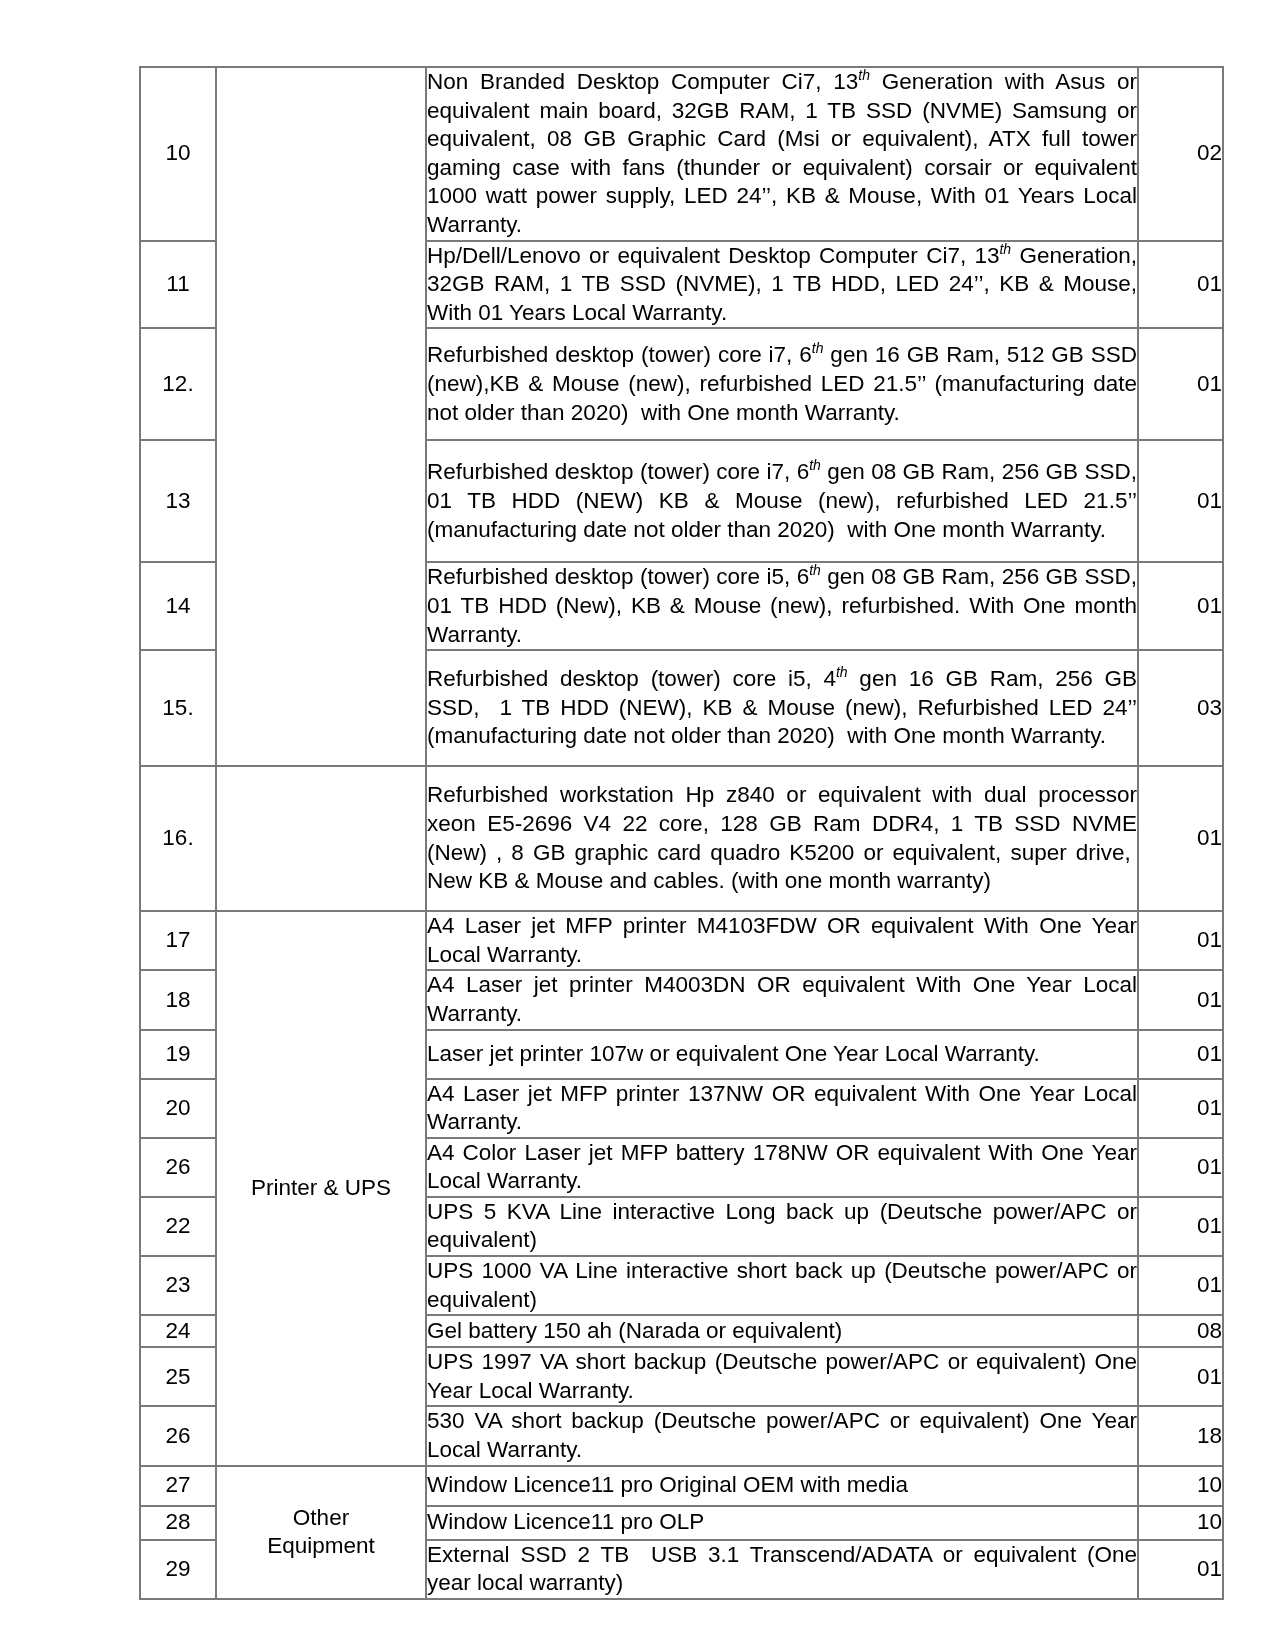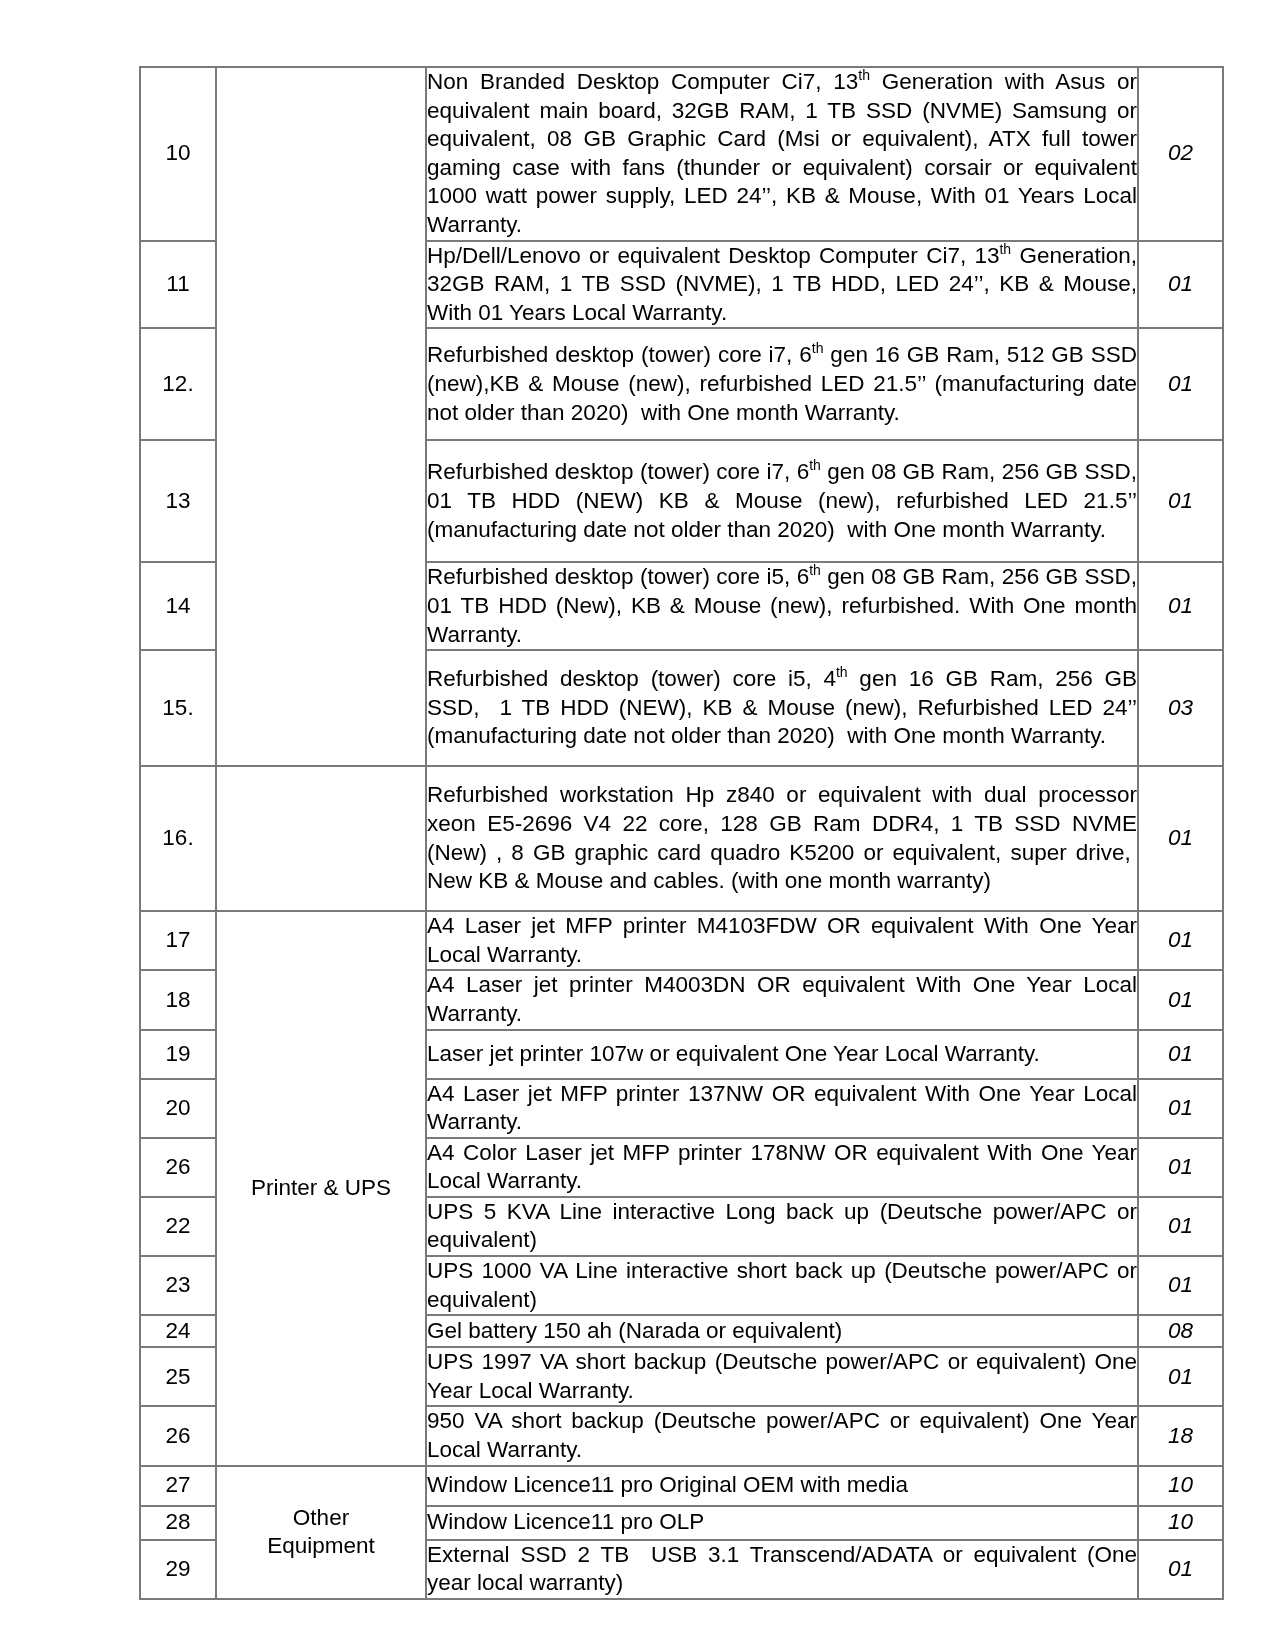--- a/index.html
+++ b/index.html
@@ -11,22 +11,22 @@
     font-family: "Liberation Sans", sans-serif; font-size: 22.5px; line-height: 28.6px;
   }
   table.spec td { border: 2px solid #7a7a7a; padding: 0; vertical-align: middle; }
   col.c-no { width: 76px; }
   col.c-cat { width: 210px; }
   col.c-desc { width: 712px; }
   col.c-qty { width: 85px; }
   td.no { text-align: center; }
   td.cat { text-align: center; margin-left: 12px; }
   td.desc { text-align: justify; text-align-last: left; padding: 0 10px 0 11px; }
-  td.qty { text-align: center; font-style: italic; }
-  sup { font-size: 14px; line-height: 0; vertical-align: 9px; }
+  td.qty { text-align: right; }
+  sup { font-size: 14px; line-height: 0; vertical-align: 9px; font-style: italic; }
 </style>
 </head>
 <body>
 
 <table class="spec">
   <colgroup>
     <col class="c-no">
       <col class="c-cat">
       <col class="c-desc">
       <col class="c-qty">
@@ -85,21 +85,21 @@
       <td class="desc">Laser jet printer 107w or equivalent One Year Local Warranty.</td>
       <td class="qty">01</td>
     </tr>
     <tr style="height:58px">
       <td class="no">20</td>
       <td class="desc">A4 Laser jet MFP printer 137NW OR equivalent With One Year Local Warranty.</td>
       <td class="qty">01</td>
     </tr>
     <tr style="height:59px">
       <td class="no">26</td>
-      <td class="desc">A4 Color Laser jet MFP printer 178NW OR equivalent With One Year Local Warranty.</td>
+      <td class="desc">A4 Color Laser jet MFP battery 178NW OR equivalent With One Year Local Warranty.</td>
       <td class="qty">01</td>
     </tr>
     <tr style="height:58px">
       <td class="no">22</td>
       <td class="desc">UPS 5 KVA Line interactive Long back up (Deutsche power/APC or equivalent)</td>
       <td class="qty">01</td>
     </tr>
     <tr style="height:59px">
       <td class="no">23</td>
       <td class="desc">UPS 1000 VA Line interactive short back up (Deutsche power/APC or equivalent)</td>
@@ -110,21 +110,21 @@
       <td class="desc">Gel battery 150 ah (Narada or equivalent)</td>
       <td class="qty">08</td>
     </tr>
     <tr style="height:59px">
       <td class="no">25</td>
       <td class="desc">UPS 1997 VA short backup (Deutsche power/APC or equivalent) One Year Local Warranty.</td>
       <td class="qty">01</td>
     </tr>
     <tr style="height:59px">
       <td class="no">26</td>
-      <td class="desc">950 VA short backup (Deutsche power/APC or equivalent) One Year Local Warranty.</td>
+      <td class="desc">530 VA short backup (Deutsche power/APC or equivalent) One Year Local Warranty.</td>
       <td class="qty">18</td>
     </tr>
     <tr style="height:40px">
       <td class="no">27</td>
       <td class="cat" rowspan="3" style="padding:16px 40px;">Other Equipment</td>
       <td class="desc">Window Licence11 pro Original OEM with media</td>
       <td class="qty">10</td>
     </tr>
     <tr style="height:34px">
       <td class="no">28</td>

